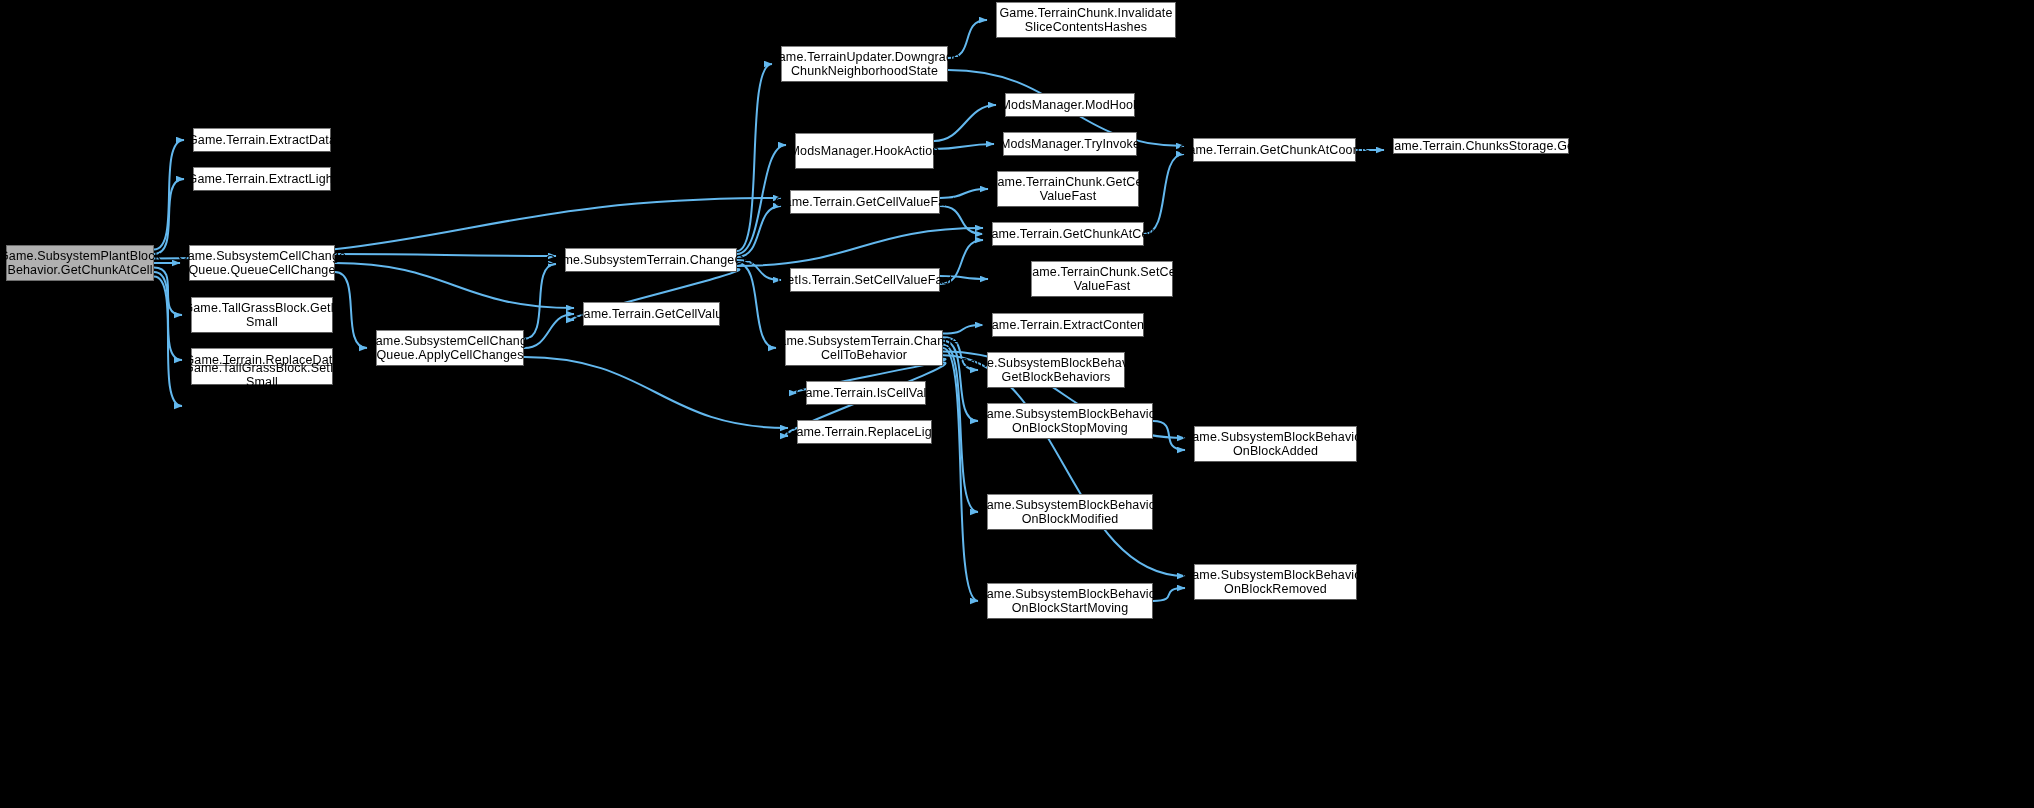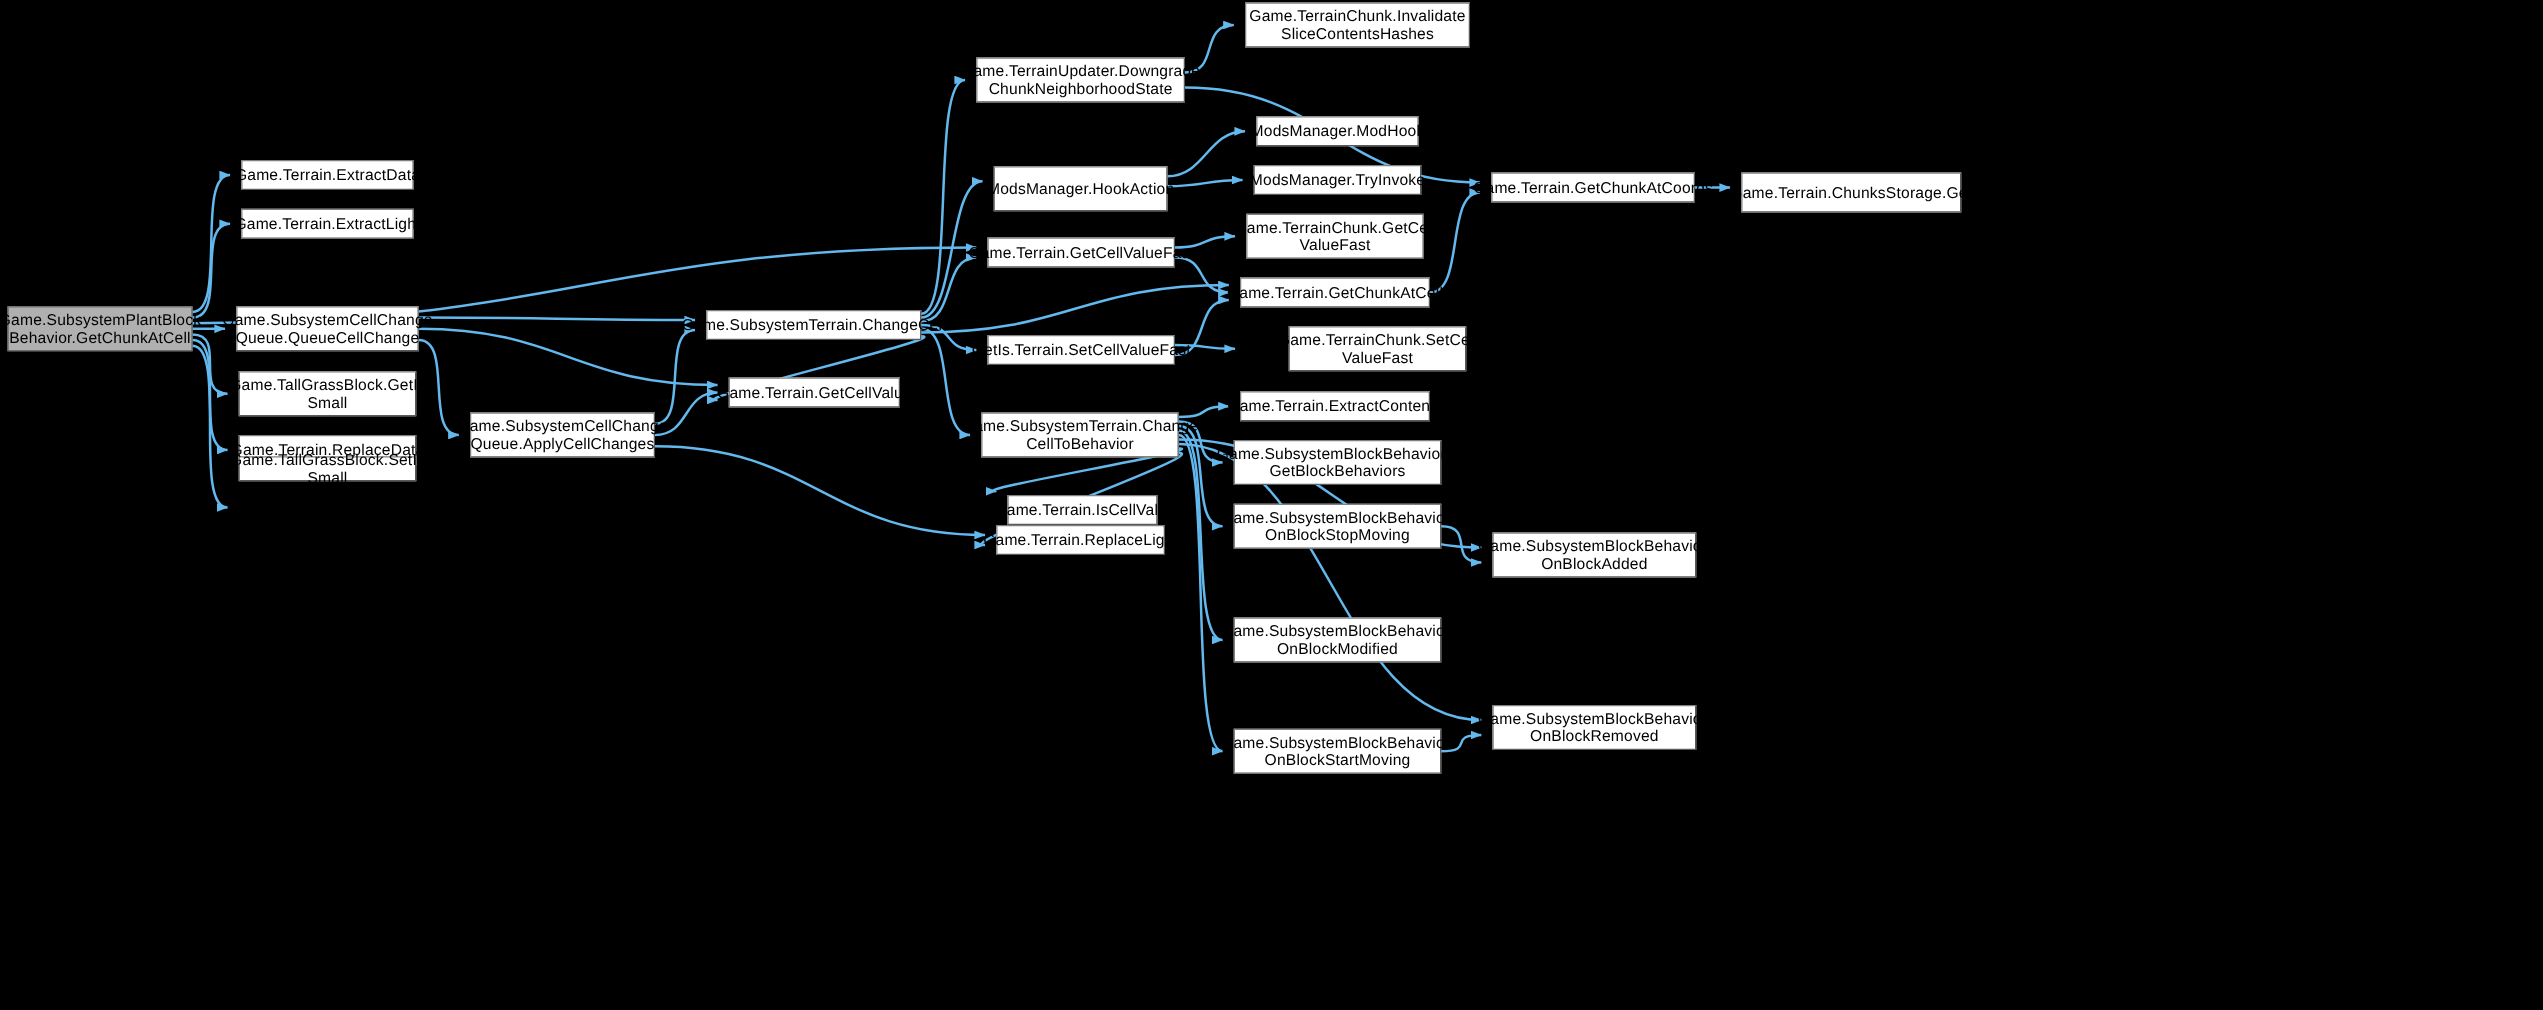--- a/index.html
+++ b/index.html
@@ -116,40 +116,40 @@
 Queue.ApplyCellChanges</div>
       <div class="gnode" style="left: 565px; top: 248px; width: 172px; height: 24px;">Game.SubsystemTerrain.ChangeCell</div>
       <div class="gnode" style="left: 583px; top: 302px; width: 137px; height: 24px;">Game.Terrain.GetCellValue</div>
       <div class="gnode" style="left: 781px; top: 46px; width: 167px; height: 36px;">Game.TerrainUpdater.Downgrade
 ChunkNeighborhoodState</div>
       <div class="gnode" style="left: 795px; top: 133px; width: 139px; height: 36px;">ModsManager.HookAction</div>
       <div class="gnode" style="left: 790px; top: 190px; width: 150px; height: 24px;">Game.Terrain.GetCellValueFast</div>
       <div class="gnode" style="left: 790px; top: 268px; width: 150px; height: 24px;">GetIs.Terrain.SetCellValueFast</div>
       <div class="gnode" style="left: 785px; top: 330px; width: 158px; height: 36px;">Game.SubsystemTerrain.Change
 CellToBehavior</div>
-      <div class="gnode" style="left: 806px; top: 396px; width: 120px; height: 24px;">Game.Terrain.IsCellValid</div>
+      <div class="gnode" style="left: 806px; top: 381px; width: 120px; height: 24px;">Game.Terrain.IsCellValid</div>
       <div class="gnode" style="left: 797px; top: 420px; width: 135px; height: 24px;">Game.Terrain.ReplaceLight</div>
       <div class="gnode" style="left: 996px; top: 2px; width: 180px; height: 36px;">Game.TerrainChunk.Invalidate
 SliceContentsHashes</div>
       <div class="gnode" style="left: 1005px; top: 93px; width: 130px; height: 24px;">ModsManager.ModHook</div>
       <div class="gnode" style="left: 1003px; top: 132px; width: 134px; height: 24px;">ModsManager.TryInvoke</div>
       <div class="gnode" style="left: 997px; top: 171px; width: 142px; height: 36px;">Game.TerrainChunk.GetCell
 ValueFast</div>
       <div class="gnode" style="left: 992px; top: 222px; width: 152px; height: 24px;">Game.Terrain.GetChunkAtCell</div>
       <div class="gnode" style="left: 1031px; top: 261px; width: 142px; height: 36px;">Game.TerrainChunk.SetCell
 ValueFast</div>
       <div class="gnode" style="left: 992px; top: 313px; width: 152px; height: 24px;">Game.Terrain.ExtractContents</div>
-      <div class="gnode" style="left: 987px; top: 352px; width: 166px; height: 36px;">Game.SubsystemBlockBehaviors.
+      <div class="gnode" style="left: 987px; top: 352px; width: 138px; height: 36px;">Game.SubsystemBlockBehaviors.
 GetBlockBehaviors</div>
       <div class="gnode" style="left: 987px; top: 403px; width: 166px; height: 36px;">Game.SubsystemBlockBehavior.
 OnBlockStopMoving</div>
       <div class="gnode" style="left: 987px; top: 494px; width: 166px; height: 36px;">Game.SubsystemBlockBehavior.
 OnBlockModified</div>
       <div class="gnode" style="left: 987px; top: 583px; width: 166px; height: 36px;">Game.SubsystemBlockBehavior.
 OnBlockStartMoving</div>
       <div class="gnode" style="left: 1193px; top: 138px; width: 163px; height: 24px;">Game.Terrain.GetChunkAtCoords</div>
       <div class="gnode" style="left: 1194px; top: 426px; width: 163px; height: 36px;">Game.SubsystemBlockBehavior.
 OnBlockAdded</div>
       <div class="gnode" style="left: 1194px; top: 564px; width: 163px; height: 36px;">Game.SubsystemBlockBehavior.
 OnBlockRemoved</div>
-      <div class="gnode" style="left: 1393px; top: 138px; width: 176px; height: 32px;">Game.Terrain.ChunksStorage.Get</div>
+      <div class="gnode" style="left: 1393px; top: 138px; width: 176px; height: 16px;">Game.Terrain.ChunksStorage.Get</div>
     </div>
 </div>
 
 </body></html>

